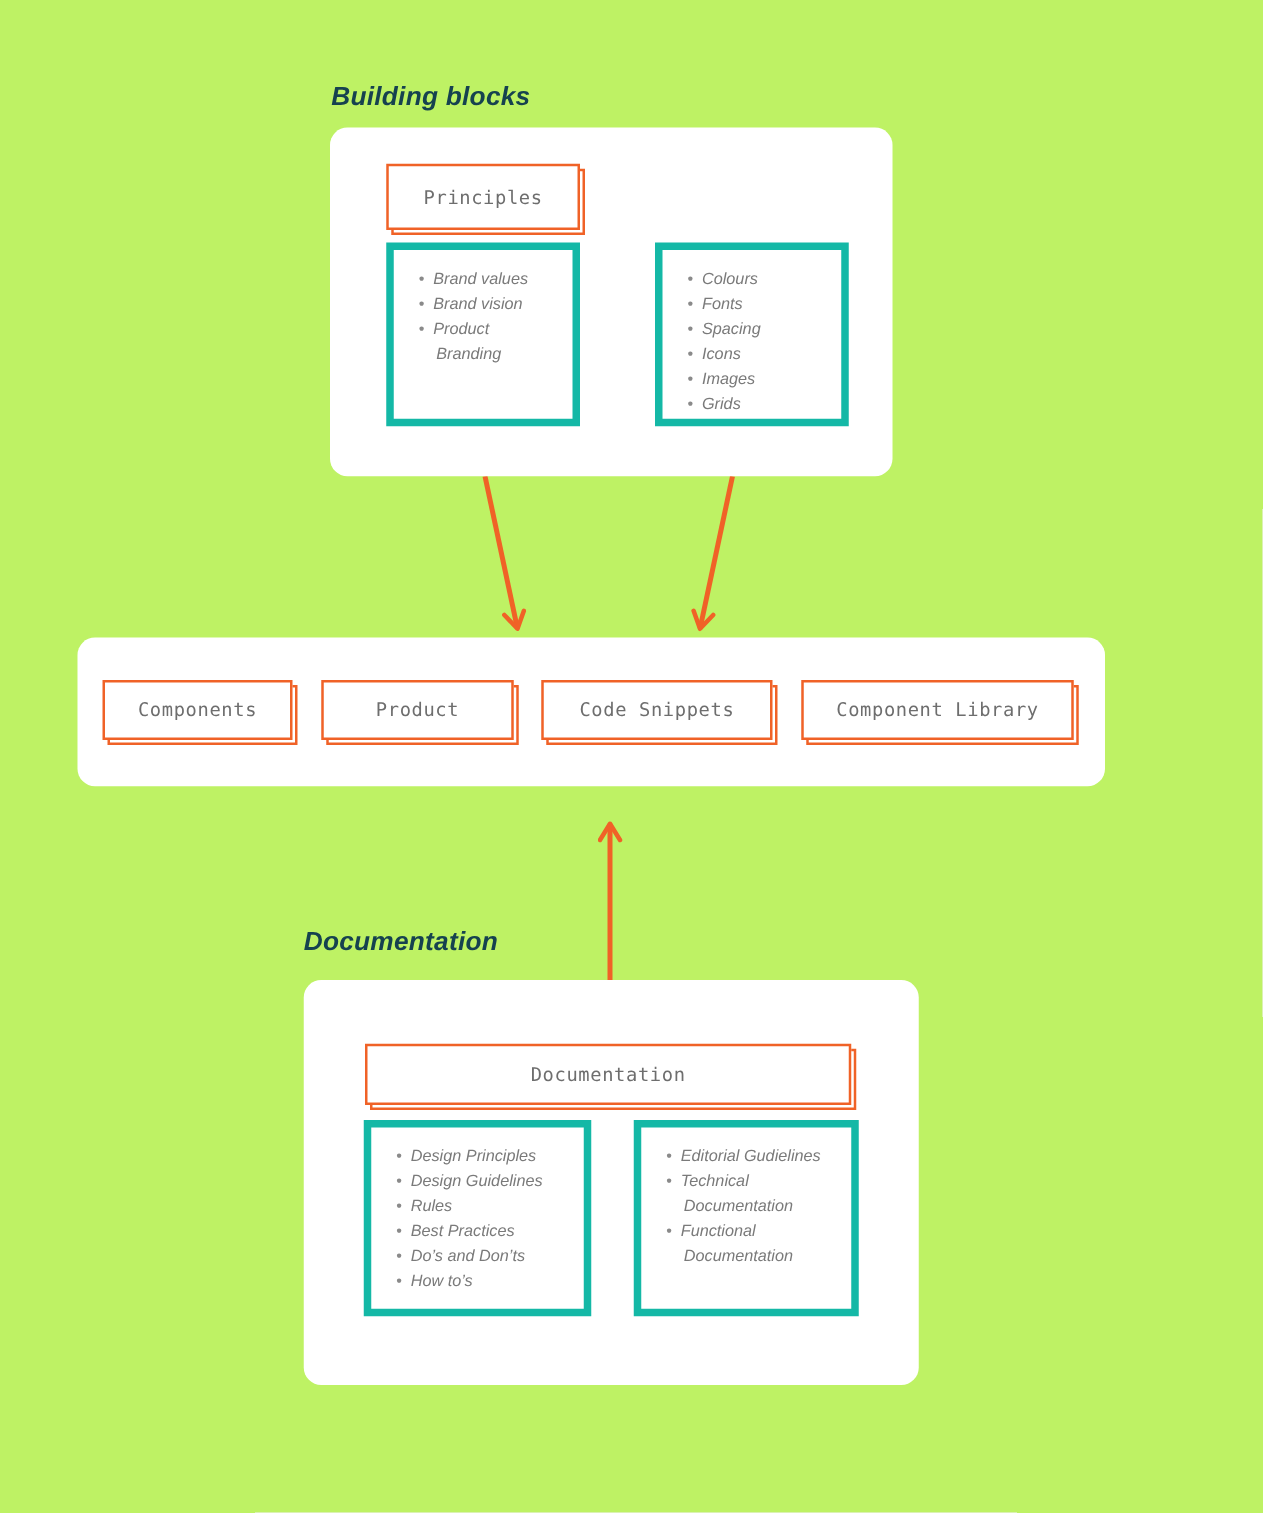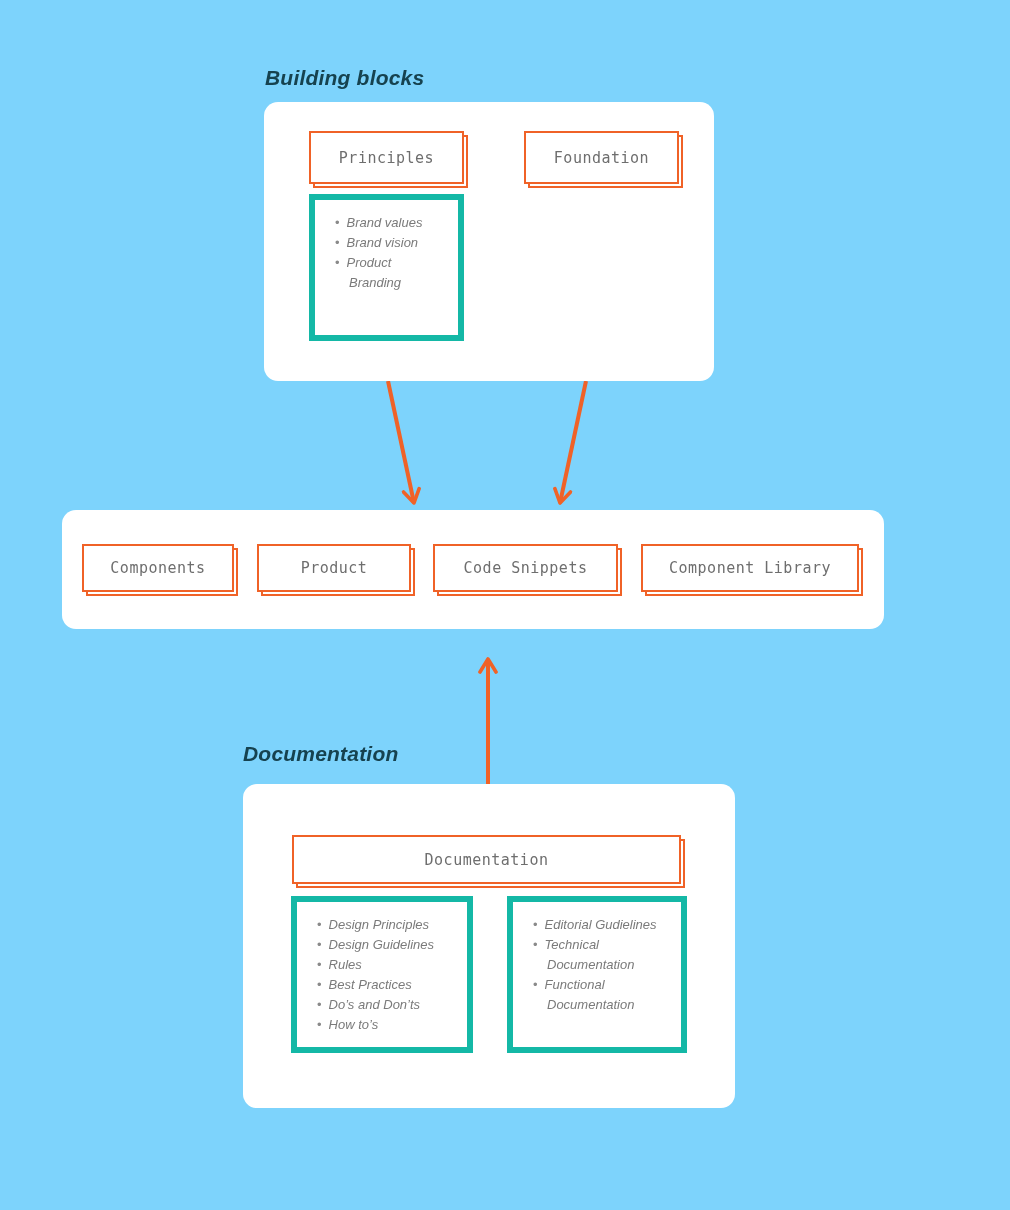--- a/index.html
+++ b/index.html
@@ -1,20 +1,20 @@
 <!DOCTYPE html>
 <html><head>
 <meta charset="utf-8">
 <style>
   html, body { margin: 0; padding: 0; background: #F1F1F2; }
   .page {
     position: relative;
     width: 1010px;
     height: 1210px;
-    background: #7dd3fc;
+    background: #bef264;
     font-family: "Liberation Sans", sans-serif;
     overflow: hidden;
   }
 
   
   .title {
     position: absolute;
     margin: 0;
     font-style: italic;
     font-weight: 700;
@@ -117,28 +117,33 @@
     <path d="M586 381 L560 503" fill="none" stroke="#F06227" stroke-width="4" marker-end="url(#ah)"></path>
     <path d="M488 784 L488 659" fill="none" stroke="#F06227" stroke-width="4" marker-end="url(#ah)"></path>
   </svg>
 
   <h2 class="title t-building">Building blocks</h2>
 
   <div class="panel p-building">
     <div class="accent-box bb-head-0">
       <span>Principles</span>
     </div>
-    <div class="accent-box bb-head-1">
-      <span>Foundation</span>
-    </div>
     <ul class="list-box bb-list-0">
         <li>Brand values</li>
         <li>Brand vision</li>
         <li>Product
 Branding</li>
+      </ul>
+    <ul class="list-box bb-list-1">
+        <li>Colours</li>
+        <li>Fonts</li>
+        <li>Spacing</li>
+        <li>Icons</li>
+        <li>Images</li>
+        <li>Grids</li>
       </ul>
   </div>
 
 
   <div class="panel p-design">
     <div class="accent-box dd-0">
       <span>Components</span>
     </div>
     <div class="accent-box dd-1">
       <span>Product</span>

